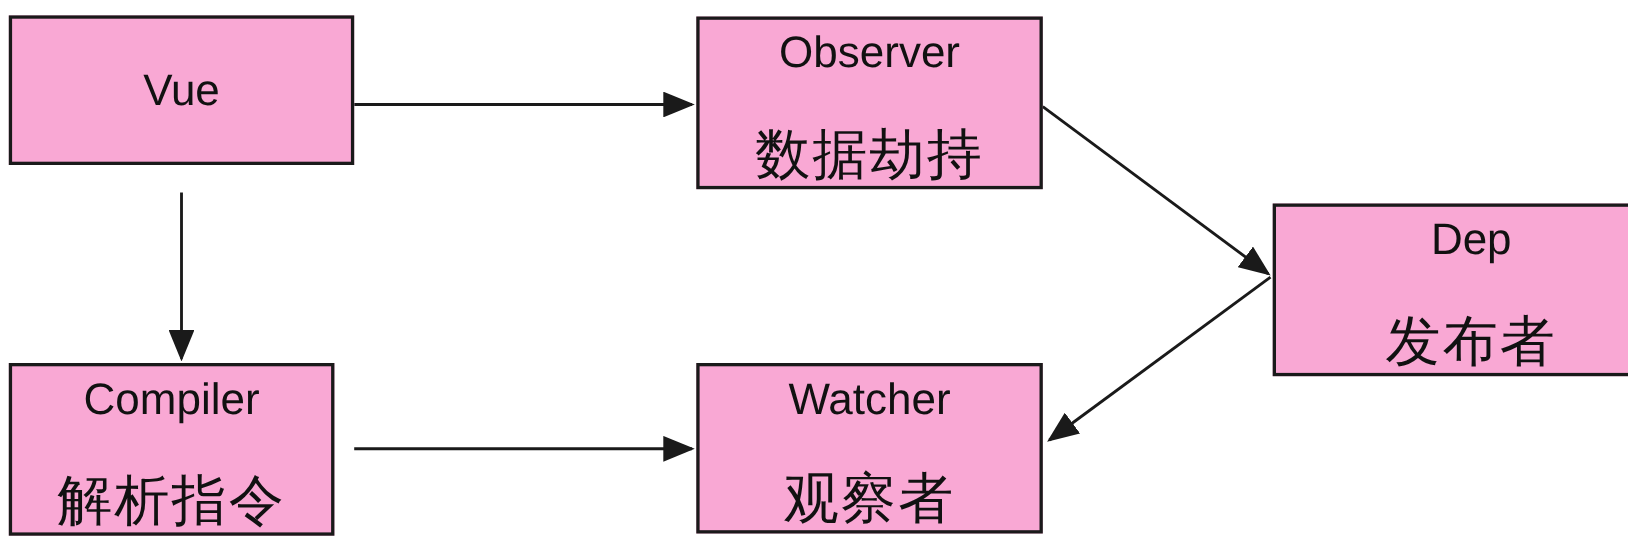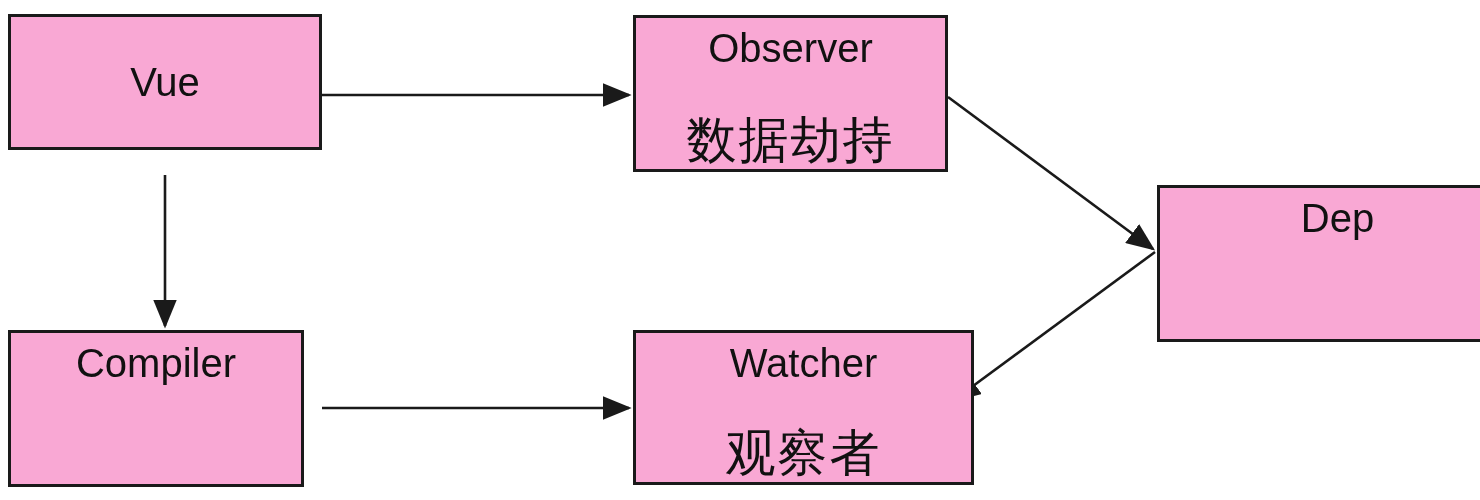--- a/index.html
+++ b/index.html
@@ -49,21 +49,21 @@
     font-size: 50px;
     line-height: 46px;
     white-space: nowrap;
     letter-spacing: 2px;
   }
   
   #node-vue      { left: 8px;    top: 14px;  width: 314px; height: 136px; }
   #node-observer { left: 633px;  top: 15px;  width: 315px; height: 157px; }
   #node-dep      { left: 1157px; top: 185px; width: 361px; height: 157px; text-align: center; }
   #node-compiler { left: 8px;    top: 330px; width: 296px; height: 157px; }
-  #node-watcher  { left: 633px;  top: 330px; width: 341px; height: 155px; }
+  #node-watcher  { left: 633px;  top: 330px; width: 315px; height: 155px; }
 </style>
 </head>
 <body>
 
 <div class="stage">
 
   <svg class="arrow-layer" width="1480" height="500" viewBox="0 0 1480 500" xmlns="http://www.w3.org/2000/svg">
     <defs>
       <marker id="arrowhead" markerWidth="11" markerHeight="9" refX="10" refY="4.5" orient="auto" markerUnits="strokeWidth">
         <path d="M0,0 L11,4.5 L0,9 z" fill="#1a1a1a"></path>
@@ -80,24 +80,26 @@
     <span class="node-label">Vue</span>
   </div>
 
   <div class="node two-line" id="node-observer">
     <span class="node-label">Observer</span>
     <span class="node-sublabel">数据劫持</span>
   </div>
 
   <div class="node two-line" id="node-dep">
     <span class="node-label">Dep</span>
+    <span class="node-sublabel">发布者</span>
   </div>
 
   <div class="node two-line" id="node-compiler">
     <span class="node-label">Compiler</span>
+    <span class="node-sublabel">解析指令</span>
   </div>
 
   <div class="node two-line" id="node-watcher">
     <span class="node-label">Watcher</span>
     <span class="node-sublabel">观察者</span>
   </div>
 
 </div>
 
 </body></html>

